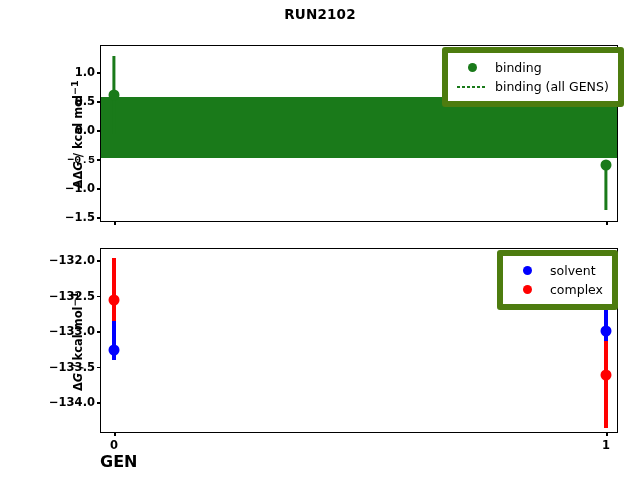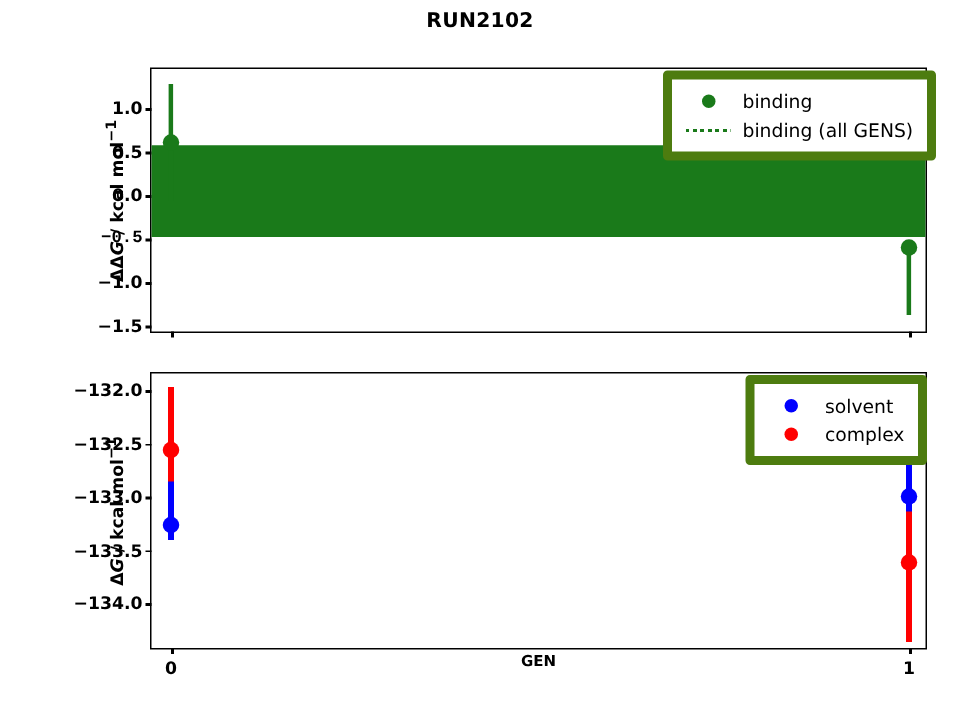--- a/index.html
+++ b/index.html
@@ -62,22 +62,22 @@
     transform-origin:center center;
     transform:rotate(-90deg);
     font-size:11.5px;font-weight:bold;color:#000;
     white-space:nowrap;font-style:normal;
     text-align:center;
   }
   #ylabel-top{left:-46px;top:50%;width:160px;margin-top:-8px;margin-left:-58px;}
   #ylabel-bottom{left:-46px;top:50%;width:160px;margin-top:-8px;margin-left:-58px;}
   .ylabel .mathvar{font-style:italic;font-weight:bold;}
   #xlabel{
-    position:absolute;left:100px;width:518px;top:436px;
-    text-align:center;font-size:10px;font-weight:bold;color:#000;
+    position:absolute;left:100px;width:518px;top:452px;
+    font-size:16px;font-weight:bold;color:#000;
   }
 
   
   .errbar{position:absolute;transform:translateX(-50%);}
   .marker{
     position:absolute;border-radius:50%;
     transform:translate(-50%,-50%);
   }
   .band{position:absolute;left:0;width:100%;}
 

